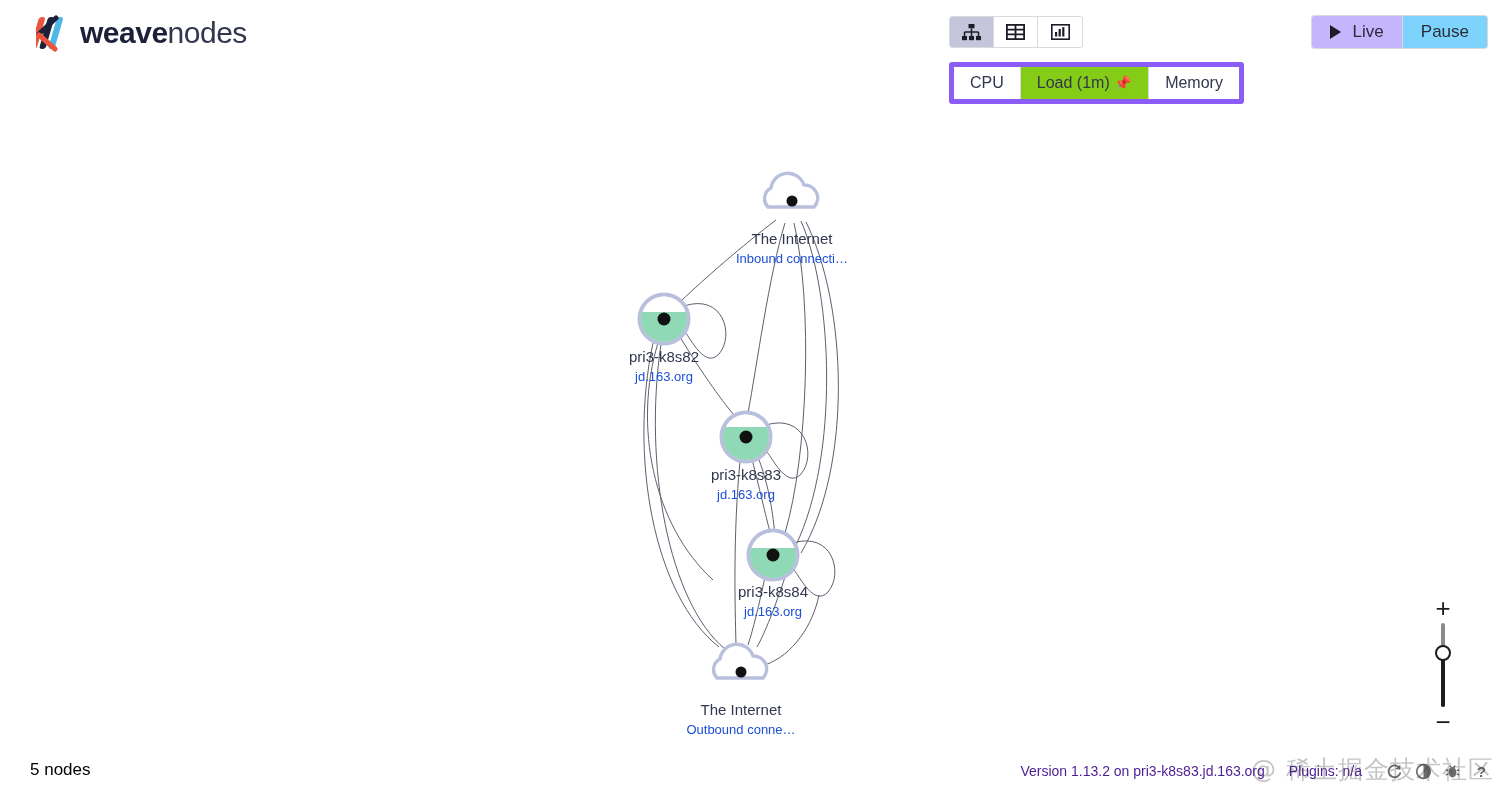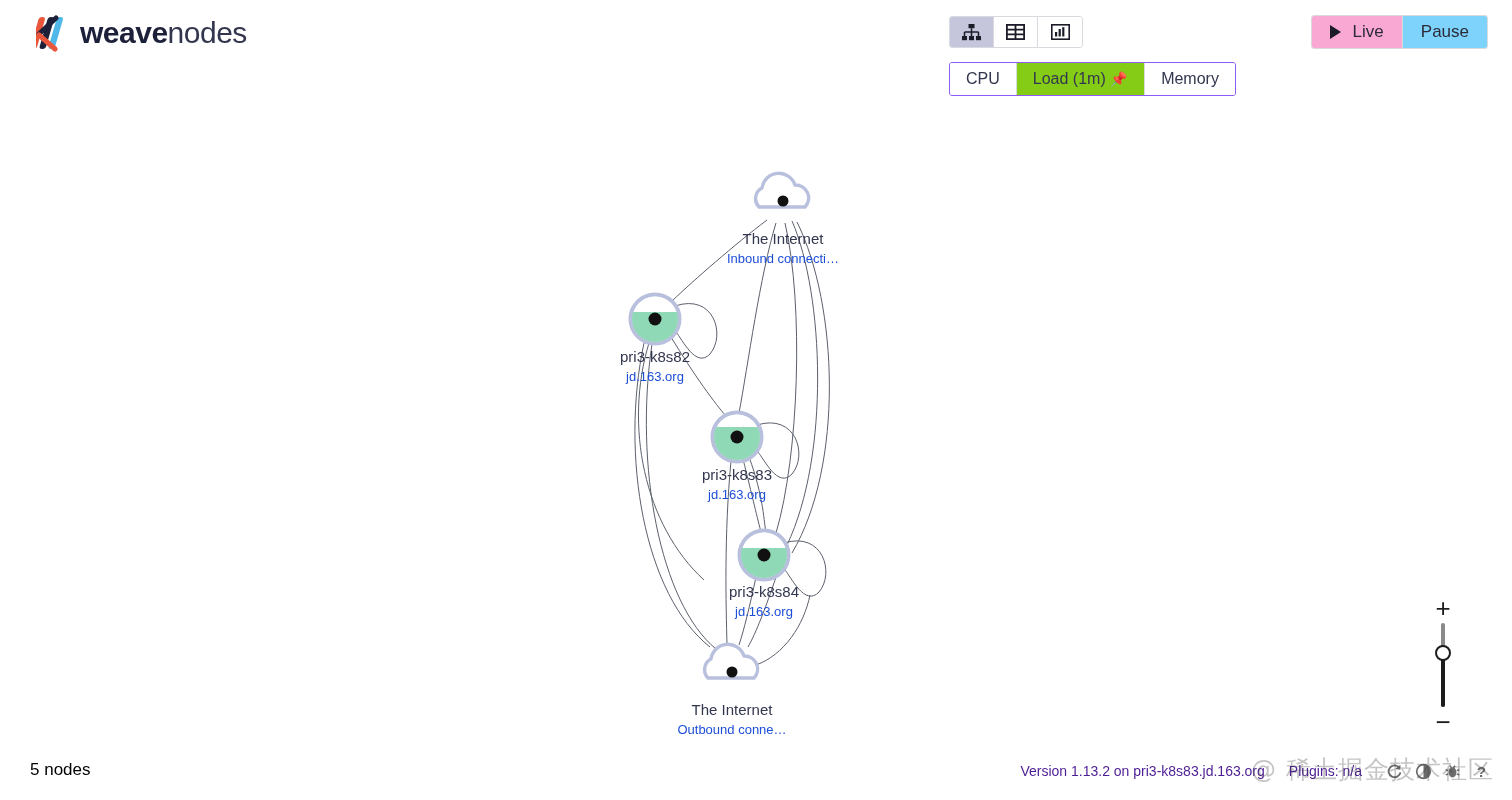--- a/index.html
+++ b/index.html
@@ -47,45 +47,45 @@
 
   .view-modes { position: absolute; left: 949px; top: 16px; display: flex; border: 1px solid #d9d9e0; border-radius: 3px; overflow: hidden; }
   .vm-btn {
     width: 44px; height: 30px; background: #fff; display: flex;
     align-items: center; justify-content: center; cursor: pointer;
     border-right: 1px solid #d9d9e0;
   }
   .vm-btn:last-child { border-right: 0; }
   .vm-btn.active { background: #c5c6dc; }
 
-  .metrics { position: absolute; left: 949px; top: 62px; display: flex; border: 1px solid #8b5cf6; border-radius: 3px; overflow: hidden; justify-content: flex-end; }
+  .metrics { position: absolute; left: 949px; top: 62px; display: flex; border: 5px solid #8b5cf6; border-radius: 3px; overflow: hidden; justify-content: flex-end; }
   .metric-btn {
     height: 32px; padding: 0 16px; background: #fff; color: #32364e;
     font-size: 16px; display: flex; align-items: center; gap: 5px;
     cursor: pointer; border-right: 1px solid #d9d9e0; white-space: nowrap;
   }
   .metric-btn:last-child { border-right: 0; padding-left: 16px; }
   .metric-btn.active { background: #84cc16; }
   .pin { font-size: 14px; }
 
   .time-ctrl { position: absolute; right: 24px; top: 15px; display: flex; border: 1px solid #d9d9e0; border-radius: 3px; overflow: hidden; }
   .time-btn {
     height: 32px; padding: 0 18px; background: #7dd3fc; color: #2b2b38;
     font-size: 17px; display: flex; align-items: center; gap: 6px; cursor: pointer;
     border-right: 1px solid #d9d9e0;
   }
   .time-btn:last-child { border-right: 0; }
-  .time-btn.active { background: #f9a8d4; gap: 12px; }
+  .time-btn.active { background: #c4b5fd; gap: 12px; }
   .play-tri {
     width: 0; height: 0; border-left: 11px solid #1c1c28;
     border-top: 7px solid transparent; border-bottom: 7px solid transparent;
   }
 
   
-  .canvas { position: absolute; left: 4px; top: 125px; width: 1492px; height: 620px; }
+  .canvas { position: absolute; left: 13px; top: 125px; width: 1492px; height: 620px; }
   .graph { position: absolute; left: 0; top: 0; }
 
   .node-label {
     position: absolute; text-align: center; color: #32364e;
     font-size: 15px; white-space: nowrap; transform: translateX(-50%);
   }
   .node-sub {
     position: absolute; text-align: left; color: #1d4ed8;
     font-size: 13px; white-space: nowrap; transform: translateX(-50%);
   }

